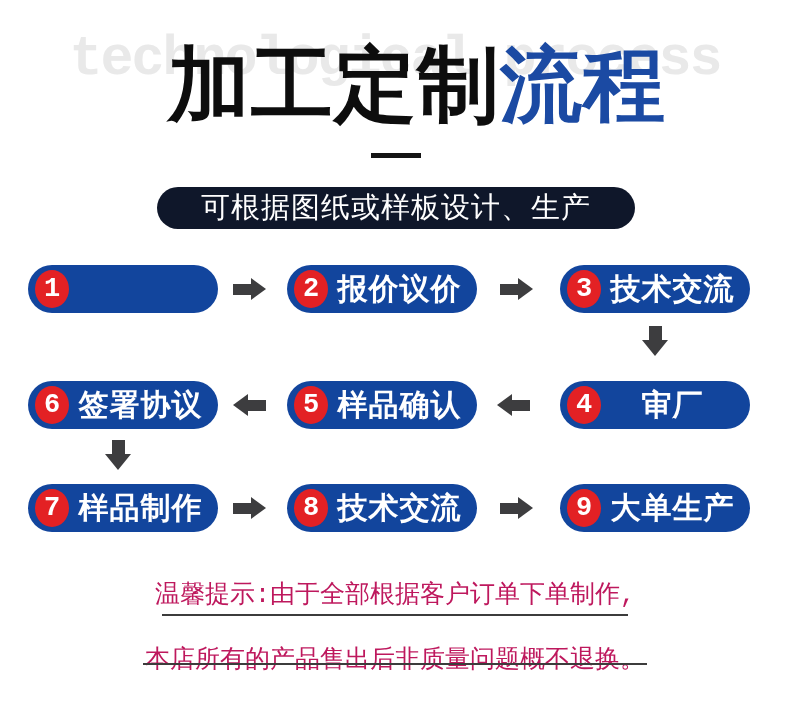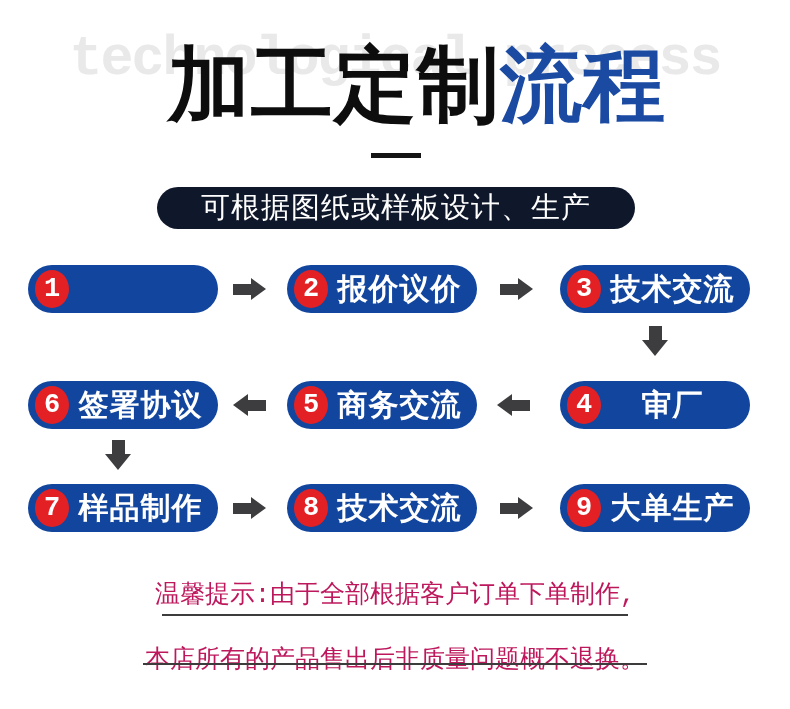--- a/index.html
+++ b/index.html
@@ -109,21 +109,21 @@
   <div class="pill" style="left:28px;top:381px;">
     <span class="badge">6</span>
     <span class="pill-label">签署协议</span>
   </div>
   <div class="arrow-left" style="left:233px;top:394px;">
     <span class="head"></span>
       <span class="shaft"></span>
   </div>
   <div class="pill" style="left:287px;top:381px;">
     <span class="badge">5</span>
-    <span class="pill-label">商务交流</span>
+    <span class="pill-label">样品确认</span>
   </div>
   <div class="arrow-left" style="left:497px;top:394px;">
     <span class="head"></span>
       <span class="shaft"></span>
   </div>
   <div class="pill" style="left:560px;top:381px;">
     <span class="badge">4</span>
     <span class="pill-label">审厂</span>
   </div>
 

